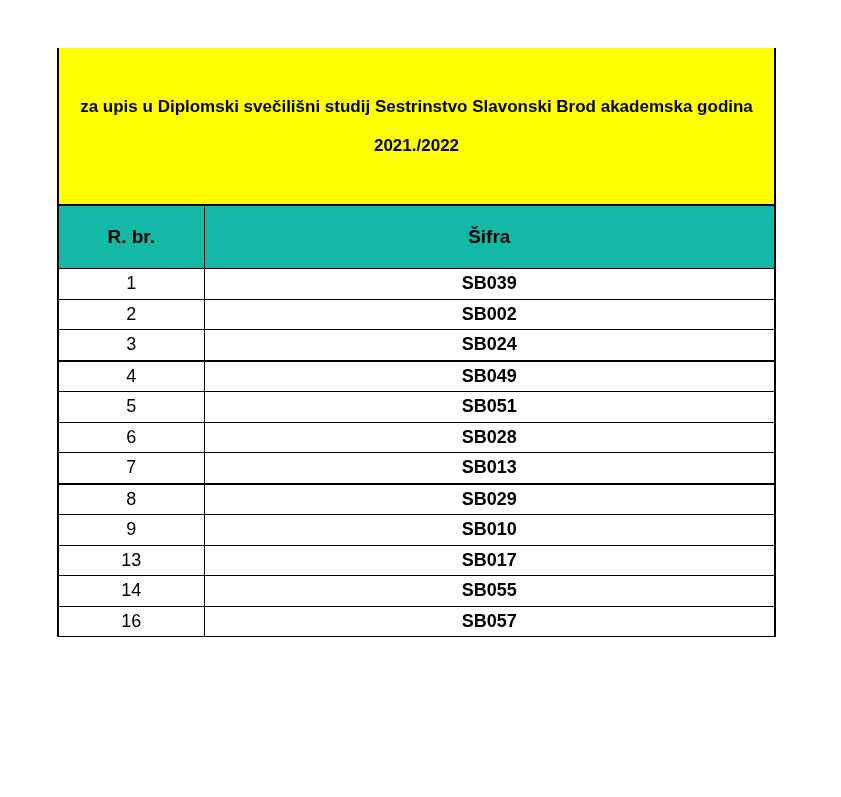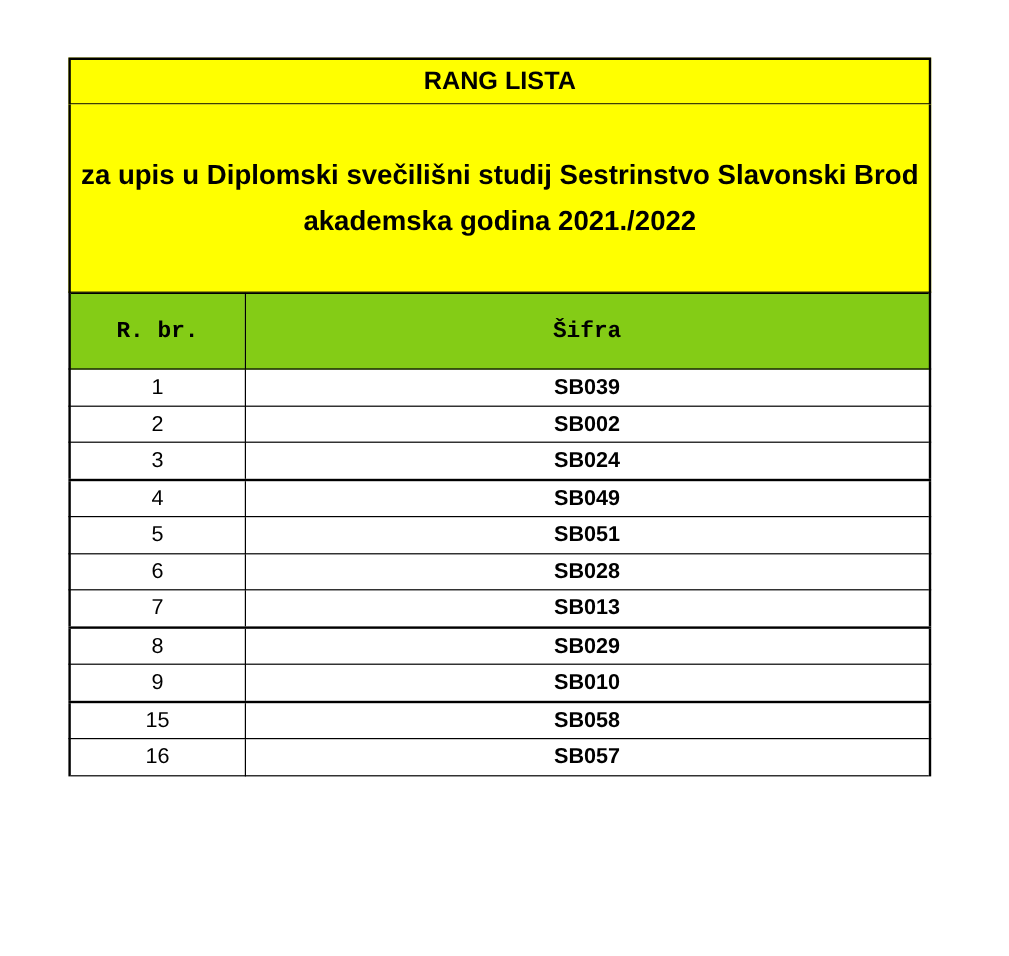--- a/index.html
+++ b/index.html
@@ -5,36 +5,35 @@
   html, body { margin: 0; padding: 0; background: #ffffff; }
   body { width: 841px; height: 797px; position: relative; overflow: hidden;
          font-family: "Liberation Sans", "DejaVu Sans", sans-serif; color: #000; }
   .sheet { position: absolute; left: 57px; top: 48px; width: 719px; }
   .title-row { height: 39px; background: #ffff00; border: 2px solid #000; border-bottom: 1px solid #000;
                display: flex; align-items: center; justify-content: center;
                font-weight: bold; font-size: 21px; box-sizing: border-box; }
   .subtitle-row { height: 157px; background: #ffff00; border-left: 2px solid #000; border-right: 2px solid #000;
                   border-bottom: 1px solid #000; box-sizing: border-box;
                   display: flex; align-items: center; justify-content: center; text-align: center;
-                  font-weight: bold; font-size: 23px; line-height: 39px; padding: 0 6px; }
+                  font-weight: bold; font-size: 17px; line-height: 39px; padding: 0 6px; }
   .subtitle-row span { display: block; width: 100%; }
   table { border-collapse: collapse; width: 719px; table-layout: fixed; }
   th, td { border: 1px solid #000; text-align: center; padding: 0; }
   table { border-left: 2px solid #000; border-right: 2px solid #000; }
-  th { background: #84cc16; height: 62px; font-weight: bold; font-size: 19px; font-family: Liberation Mono, monospace; }
+  th { background: #14b8a6; height: 62px; font-weight: bold; font-size: 19px; }
   td { height: 29.5px; font-size: 18px; }
   td.code { font-weight: bold; }
   col.c1 { width: 146px; }
   tr.thick td { border-top: 2px solid #000; }
 </style>
 </head>
 <body>
 
 <div class="sheet">
-  <div class="title-row">RANG LISTA</div>
   <div class="subtitle-row">
     <span>za upis u Diplomski svečilišni studij Sestrinstvo Slavonski Brod akademska godina 2021./2022</span>
   </div>
   <table>
     <colgroup>
         <col class="c1">
         <col>
       </colgroup>
     <thead>
       <tr>
@@ -72,23 +71,27 @@
           <td class="code">SB013</td>
         </tr>
         <tr class="thick">
           <td>8</td>
           <td class="code">SB029</td>
         </tr>
         <tr>
           <td>9</td>
           <td class="code">SB010</td>
         </tr>
-        <tr class="thick">
-          <td>15</td>
-          <td class="code">SB058</td>
+        <tr>
+          <td>13</td>
+          <td class="code">SB017</td>
+        </tr>
+        <tr>
+          <td>14</td>
+          <td class="code">SB055</td>
         </tr>
         <tr>
           <td>16</td>
           <td class="code">SB057</td>
         </tr>
       </tbody>
   </table>
 </div>
 
 </body></html>

